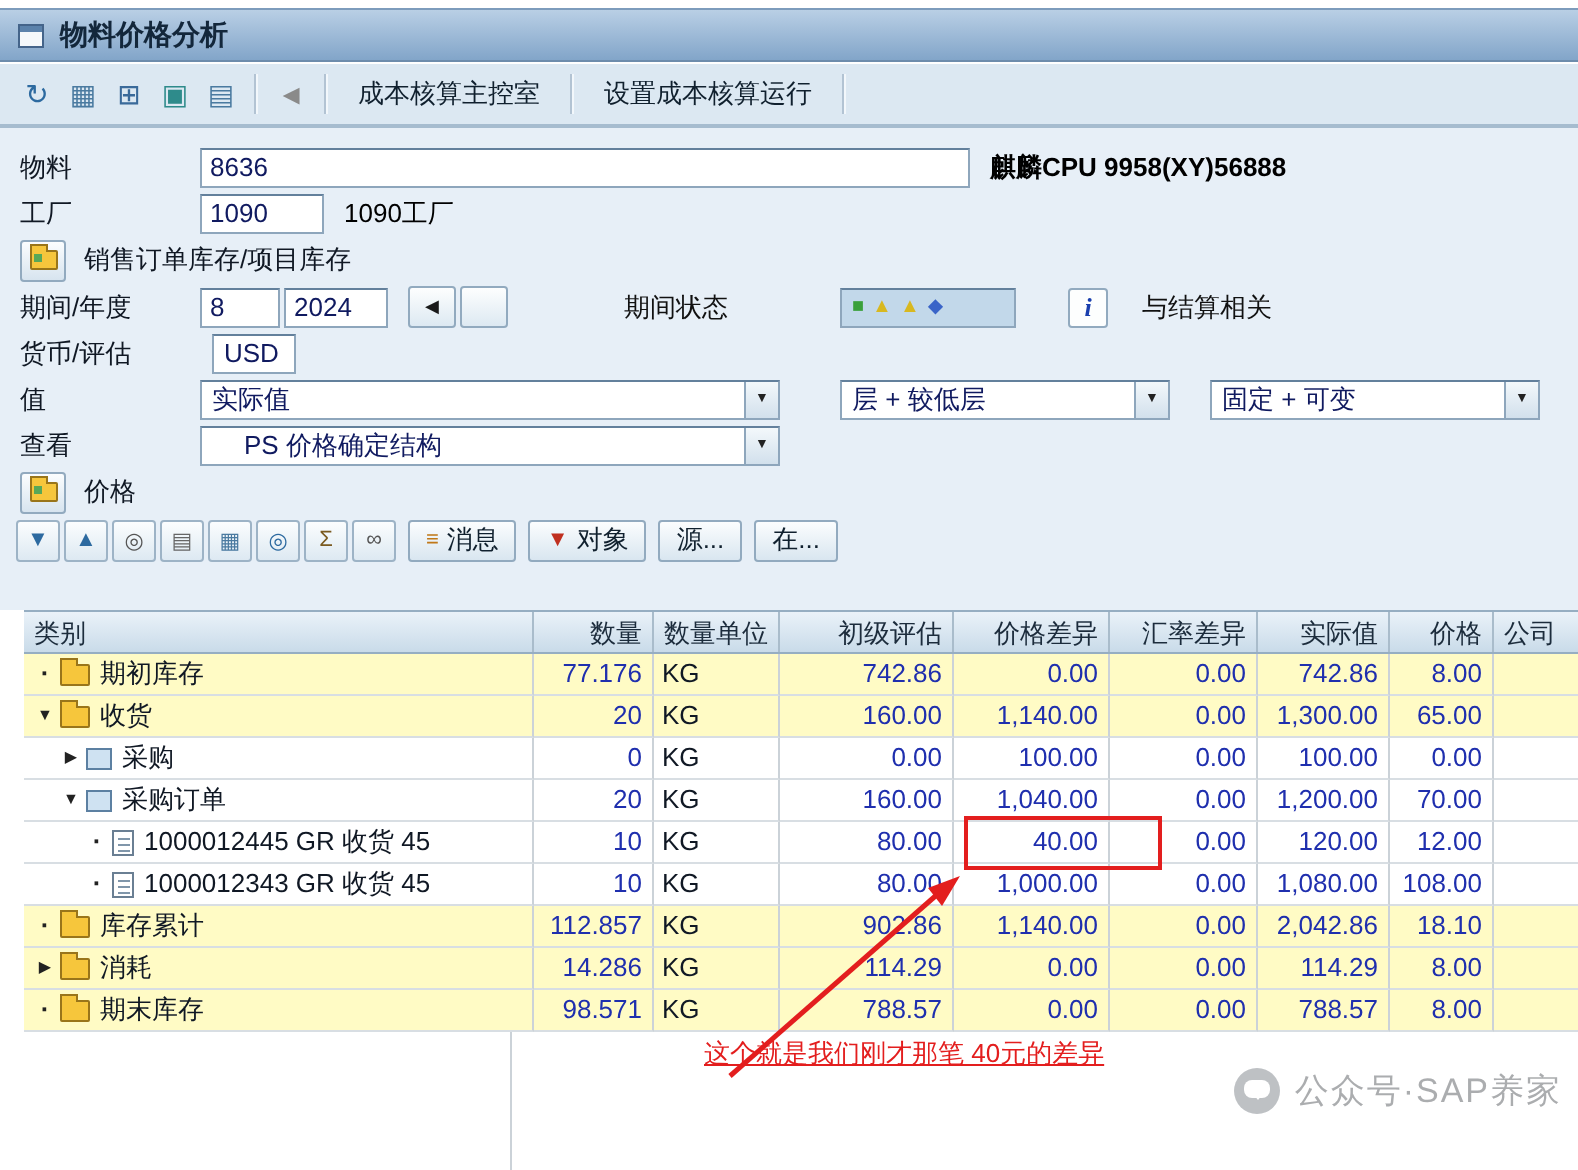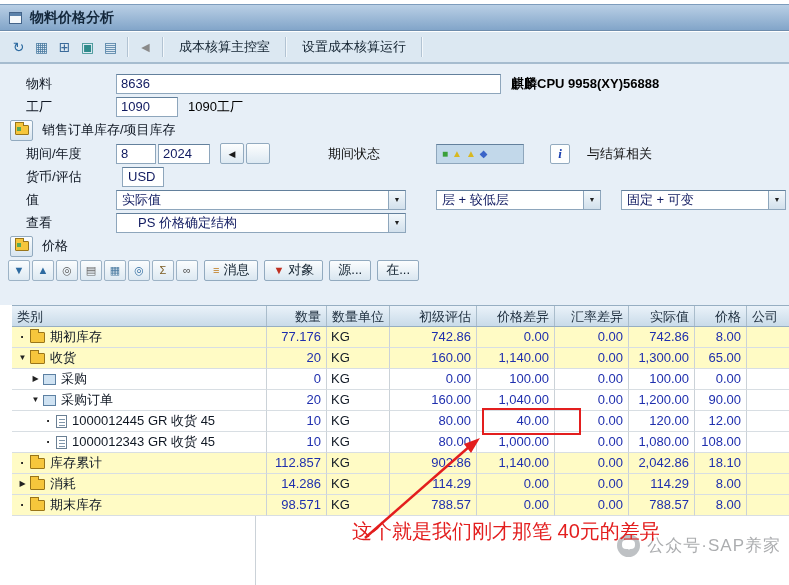--- a/index.html
+++ b/index.html
@@ -20,21 +20,21 @@
     border-bottom:2px solid #a6bccf; display:flex; align-items:center; padding-left:7px; }
   .icon-btn { width:23px; height:22px; display:inline-flex; align-items:center; justify-content:center;
     font-size:14px; cursor:default; border:1px solid transparent; border-radius:2px; flex:none; }
   .tsep { width:0; height:20px; border-left:1px solid #b2c3d3; border-right:1px solid #f2f7fb; margin:0 5px; flex:none; }
   .flat-btn { padding:3px 9px; color:#10202e; white-space:nowrap; border:1px solid transparent; border-radius:2px; }
 
   
   .form-panel { position:absolute; left:0; top:64px; width:789px; height:241px; background:#e7eff7; padding-top:8px; }
   .frow { display:flex; align-items:center; height:23px; padding-left:10px; }
   .frow.tall { height:24px; }
-  .flabel { width:90px; flex:none; color:#101824;margin-left:16px; }
+  .flabel { width:90px; flex:none; color:#101824; }
   .sap-input { height:20px; background:#fff; border:1px solid #8ea6bc; border-top-color:#63809c;
     padding:0 4px; font:inherit; color:#101a60; }
   .w-material { width:385px; }
   .w-plant { width:62px; }
   .w-valtype { width:105px; }
   .w-period { width:40px; }
   .w-year { width:52px; margin-left:2px; }
   .fdesc { margin-left:10px; color:#000; }
   .strong { font-weight:600; }
 
@@ -116,21 +116,21 @@
   .tree-icon.doc { width:11px; height:13px; background:#fff; border:1px solid #6a7f93; position:relative; }
   .tree-icon.doc::before { content:""; position:absolute; left:2px; top:3px; width:6px; height:1px; background:#8096aa;
     box-shadow:0 3px 0 #8096aa, 0 6px 0 #8096aa; }
   .row-label { color:#101824; overflow:hidden; white-space:nowrap; }
 
   .below-line { position:absolute; left:255px; top:516px; width:1px; height:69px; background:#cbd2d8; }
 
   
   .red-box { position:absolute; left:482px; top:408px; width:99px; height:27px; border:2px solid #e31e1e; z-index:5; }
   .arrow-svg { position:absolute; left:338px; top:430px; z-index:5; }
-  .note { position:absolute; left:352px; top:518px; color:#e31e1e; font-size:20px; z-index:5; white-space:nowrap; }
+  .note { position:absolute; left:352px; top:518px; color:#e31e1e; font-size:13px; z-index:5; white-space:nowrap;text-decoration:underline; }
   .watermark { position:absolute; right:8px; top:534px; display:flex; align-items:center; gap:7px; opacity:.8; z-index:4; }
   .wm-icon { width:23px; height:23px; border-radius:50%; background:#aeb2b6; position:relative; flex:none; }
   .wm-icon::before { content:""; position:absolute; left:5px; top:6px; width:13px; height:9px; background:#fff; border-radius:4px; }
   .wm-icon::after { content:""; position:absolute; left:8px; bottom:3px; border:4px solid transparent; border-top:5px solid #fff; }
   .wm-text { color:#97999c; font-size:17px; letter-spacing:1px; }
 </style>
 </head>
 <body>
 
 <div class="app">
@@ -319,21 +319,21 @@
             <span class="expander ">▼</span>
             <span class="tree-icon box"></span>
             <span class="row-label">采购订单</span>
           </div>
           <div class="cell col-1 num">20</div>
           <div class="cell col-2 unit">KG</div>
           <div class="cell col-3 num">160.00</div>
           <div class="cell col-4 num">1,040.00</div>
           <div class="cell col-5 num">0.00</div>
           <div class="cell col-6 num">1,200.00</div>
-          <div class="cell col-7 num">90.00</div>
+          <div class="cell col-7 num">70.00</div>
           <div class="cell col-8 num"></div>
         </div>
         <div class="trow tone-white">
           <div class="cell col-0 cat" style="padding-left: 30px;">
             <span class="expander dot">·</span>
             <span class="tree-icon doc"></span>
             <span class="row-label">1000012445 GR 收货 45</span>
           </div>
           <div class="cell col-1 num">10</div>
           <div class="cell col-2 unit">KG</div>

